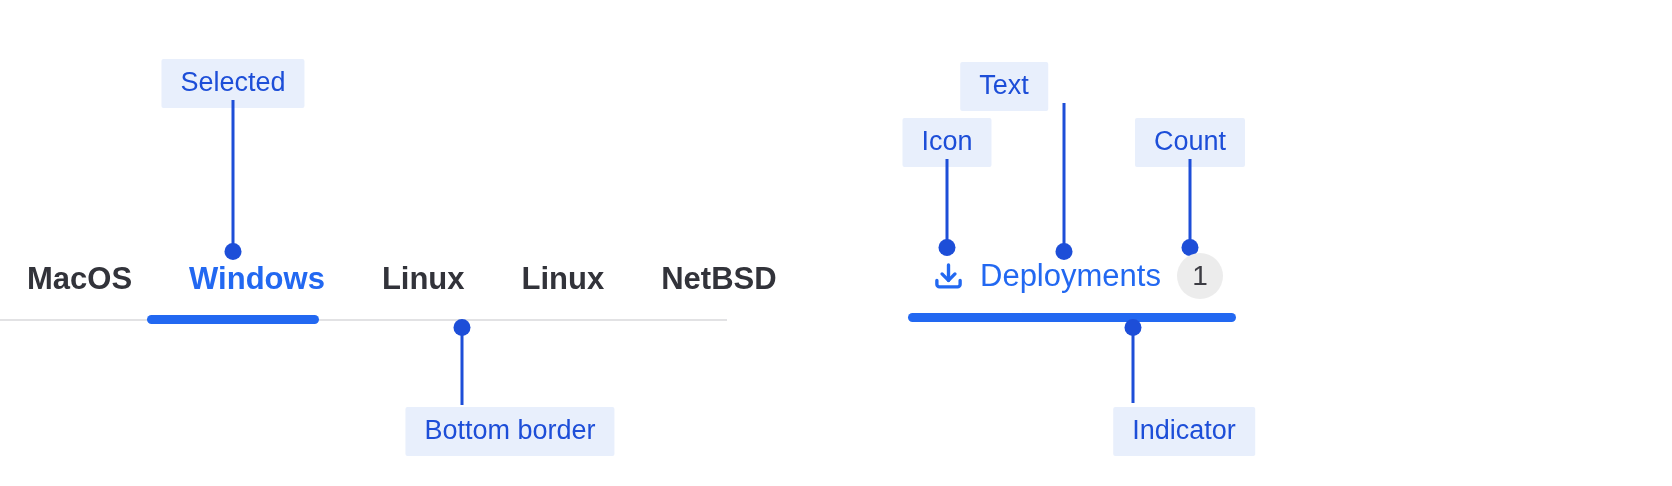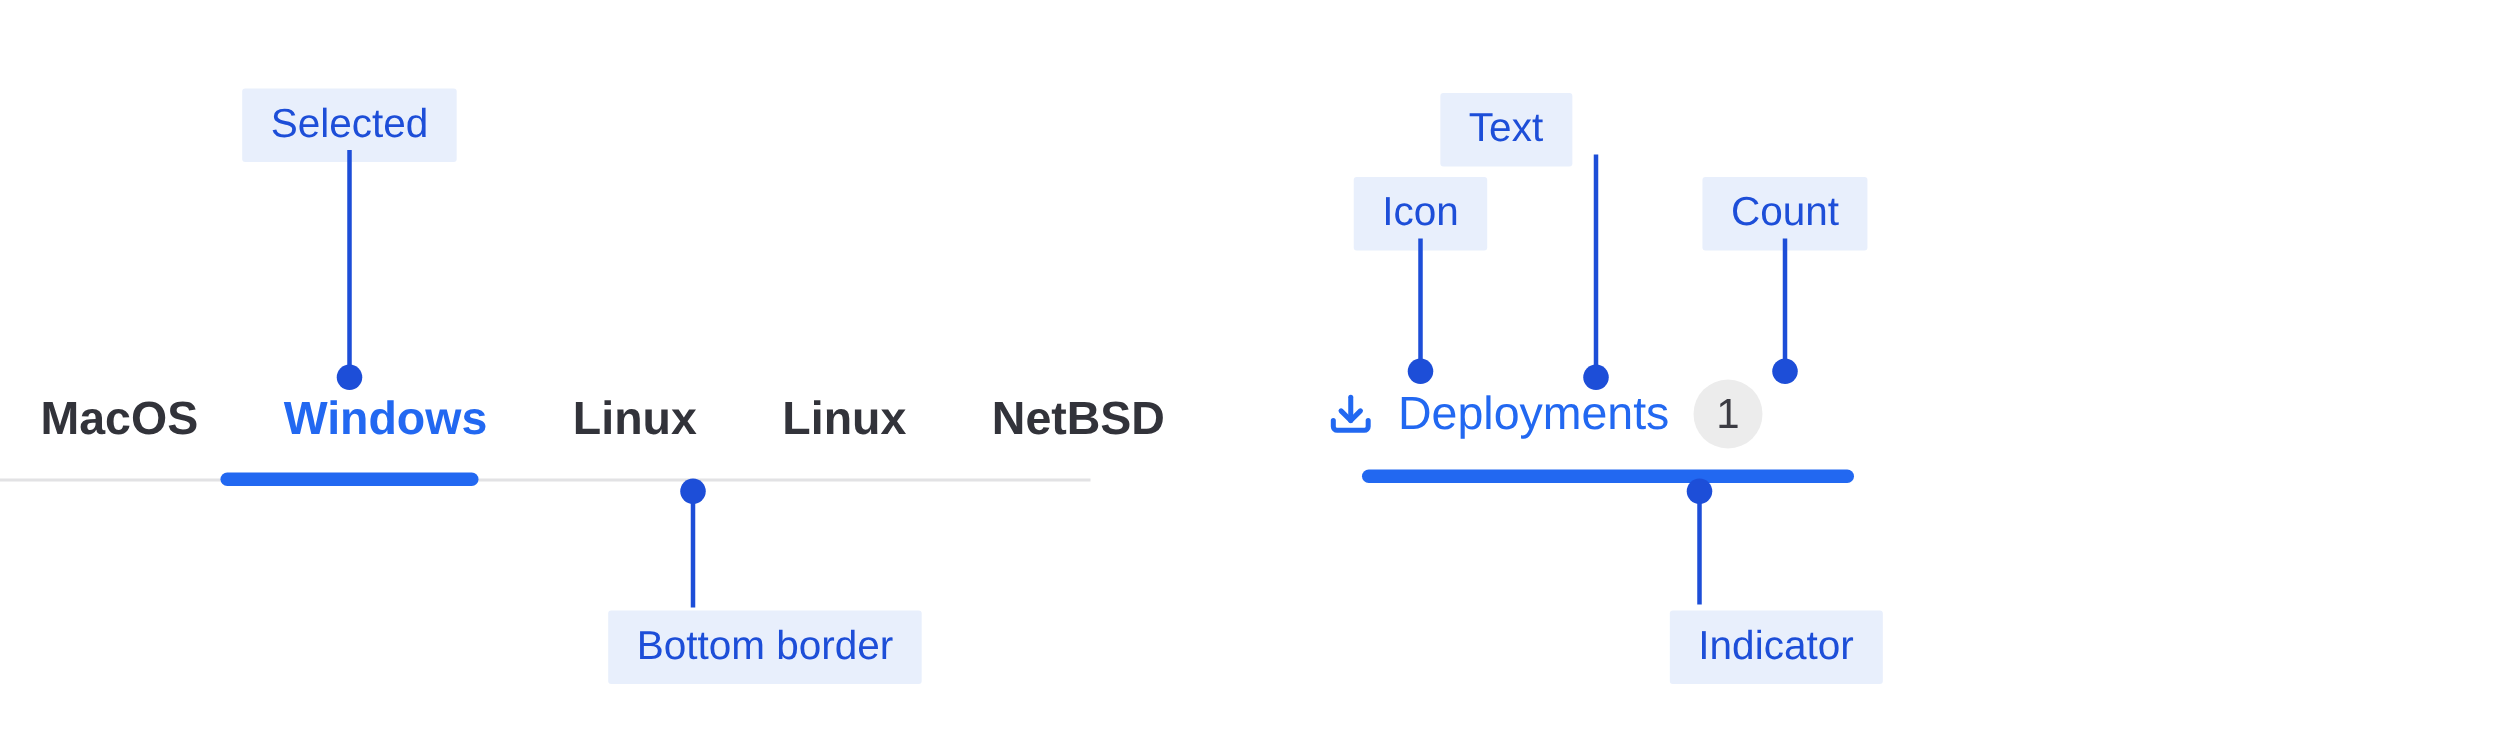--- a/index.html
+++ b/index.html
@@ -32,21 +32,21 @@
   .tab.active{color:var(--accent);}
   .tab-borderline{
     position:absolute;left:0;top:319px;width:727px;height:2px;
     background:var(--border);
   }
   .tab-underline{
     position:absolute;left:147px;top:315px;width:172px;height:9px;
     border-radius:5px;background:var(--accent);
   }
   .deploy-tab{
-    position:absolute;left:885px;top:253px;height:46px;
+    position:absolute;left:933px;top:253px;height:46px;
     display:flex;align-items:center;gap:16px;
     color:var(--accent);font-size:31px;cursor:pointer;
   }
   .deploy-tab .dl-icon{display:block;}
   .count-badge{
     width:46px;height:46px;border-radius:50%;background:var(--badge_bg);
     color:var(--badge_text);display:flex;align-items:center;justify-content:center;
     font-size:28px;line-height:1;
   }
   .indicator-bar{

